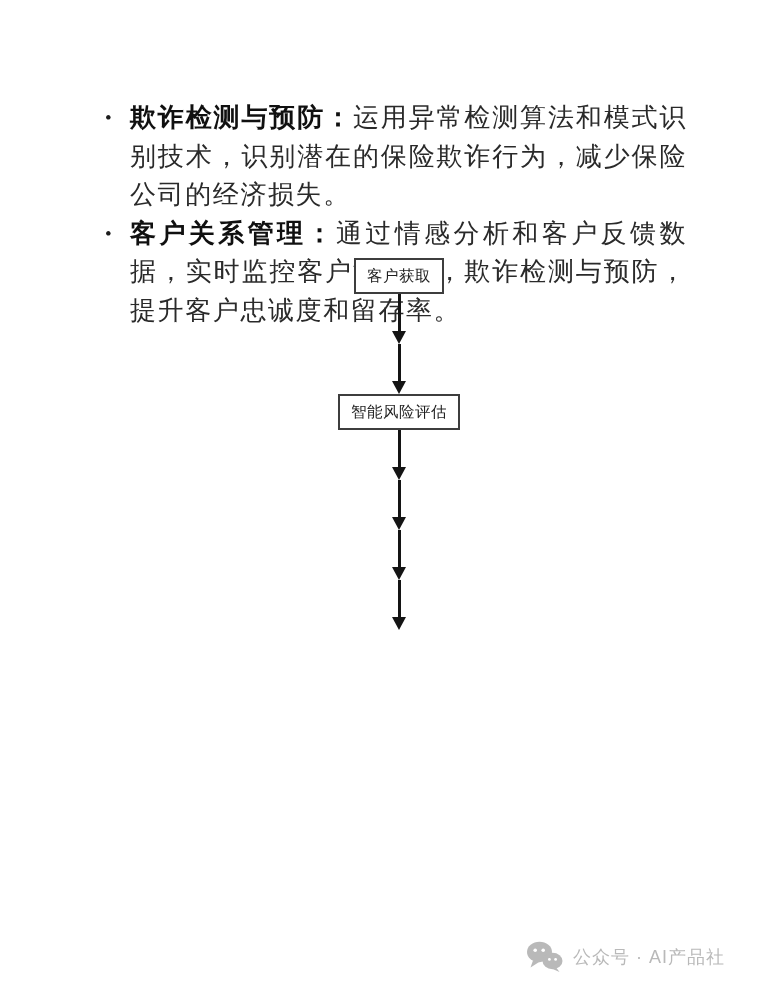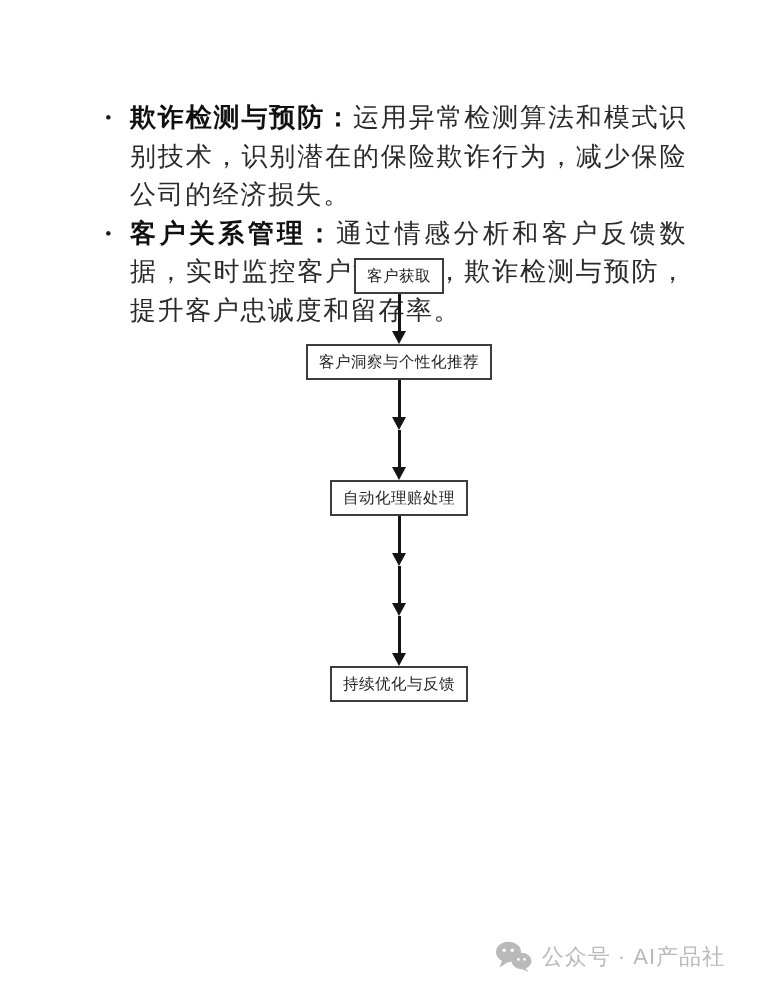--- a/index.html
+++ b/index.html
@@ -81,21 +81,21 @@
   }
 
   
   .footer {
     position: absolute;
     top: 941px; right: 40px;
     display: flex;
     align-items: center;
     gap: 9px;
     font-family: "Liberation Sans", "DejaVu Sans", sans-serif;
-    font-size: 22px;
+    font-size: 18px;
     letter-spacing: 1px;
     color: #b9b9b9;
   }
   .footer svg { display: block; }
 </style>
 </head>
 <body>
 
 <div class="page">
 
@@ -109,43 +109,41 @@
       <div class="btext"><span class="blabel">客户关系管理：</span><span>通过情感分析和客户反馈数据，实时监控客户满意度，欺诈检测与预防，提升客户忠诚度和留存率。</span></div>
     </div>
   </div>
 
   <div class="flowchart">
     <div class="node">客户获取</div>
     <div class="arrow">
       <div class="line"></div>
       <div class="head"></div>
     </div>
-    <div class="node">客户洞察与个性化推荐</div>
     <div class="arrow">
       <div class="line"></div>
       <div class="head"></div>
     </div>
-    <div class="arrow">
-      <div class="line"></div>
-      <div class="head"></div>
-    </div>
-    <div class="node">自动化理赔处理</div>
+    <div class="node">智能风险评估</div>
     <div class="arrow">
       <div class="line"></div>
       <div class="head"></div>
     </div>
     <div class="arrow">
       <div class="line"></div>
       <div class="head"></div>
     </div>
     <div class="arrow">
       <div class="line"></div>
       <div class="head"></div>
     </div>
-    <div class="node">持续优化与反馈</div>
+    <div class="arrow">
+      <div class="line"></div>
+      <div class="head"></div>
+    </div>
   </div>
 
   <div class="footer">
     <svg width="38" height="31" viewBox="0 0 38 31">
       <g fill="#b9b9b9">
         <ellipse cx="13.5" cy="11" rx="12.5" ry="10.2"></ellipse>
         <polygon points="7,19.5 4.5,26.5 13.5,20.8"></polygon>
         <ellipse cx="26.5" cy="20" rx="10" ry="8.3"></ellipse>
         <polygon points="30.5,27 33.5,31 25,27.3"></polygon>
       </g>

